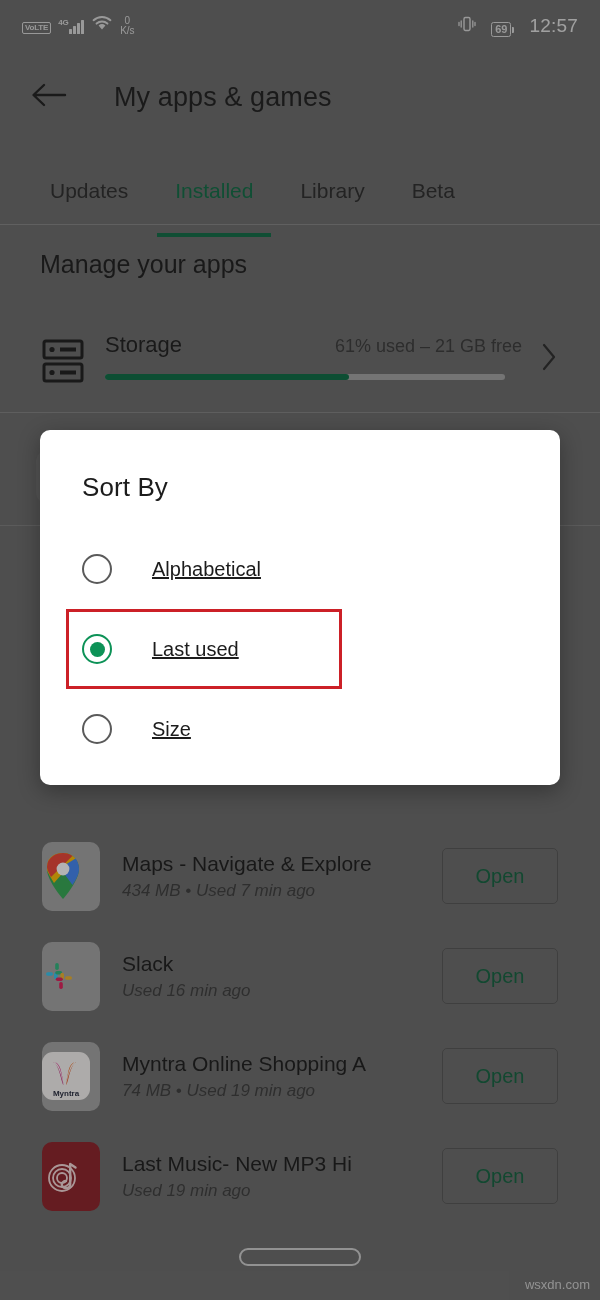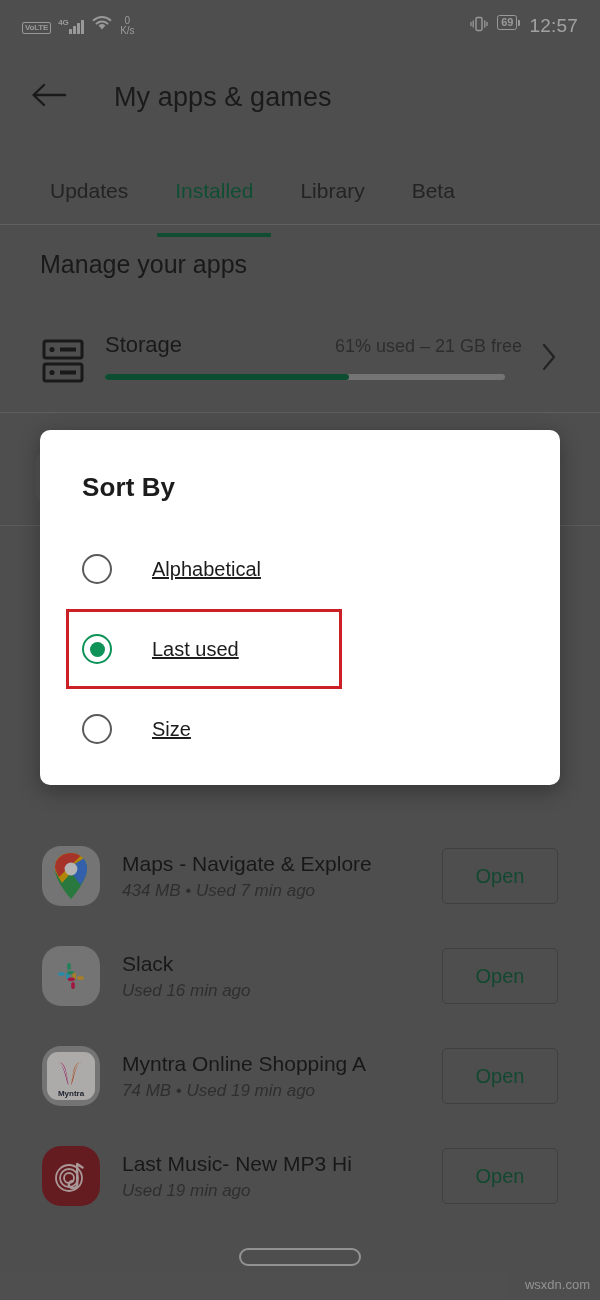--- a/index.html
+++ b/index.html
@@ -28,21 +28,21 @@
     position: absolute;
     top: 0; left: 0; right: 0;
     height: 52px;
     display: flex;
     align-items: center;
     justify-content: space-between;
     padding: 0 22px;
     box-sizing: border-box;
   }
   .status-left { display: flex; align-items: flex-end; gap: 7px; }
-  .status-right { display: flex; align-items: flex-start; gap: 9px; }
+  .status-right { display: flex; align-items: flex-end; gap: 15px; }
 
   .volte-badge {
     border: 1.5px solid #d8d8d8;
     border-radius: 2px;
     color: #d8d8d8;
     font-size: 8px;
     font-weight: bold;
     letter-spacing: -0.2px;
     padding: 1px 2px;
     line-height: 8px;
@@ -204,24 +204,24 @@
   }
   .app-row {
     position: relative;
     height: 100px;
     display: flex;
     align-items: center;
     padding: 0 42px;
     box-sizing: border-box;
   }
   .app-icon-box {
-    width: 58px; height: 60px;
-    border-radius: 19px;
+    width: 58px; height: 69px;
+    border-radius: 10px;
     flex: 0 0 auto;
-    display: flex; align-items: center; justify-content: center;
+    display: flex; align-items: center; justify-content: flex-start;
     overflow: hidden;
     position: relative;
   }
   .icon-light { background: rgba(244,244,244,0.40); }
   .app-info {
     margin-left: 22px;
     flex: 1 1 auto;
     min-width: 0;
   }
   .app-name {
@@ -279,21 +279,21 @@
     left: 40px; top: 430px;
     width: 520px;
     background: #ffffff;
     border-radius: 10px;
     box-shadow: 0 6px 22px rgba(0,0,0,0.32);
     padding-bottom: 16px;
     box-sizing: border-box;
   }
   .dialog-title {
     font-size: 26px;
-    font-weight: bold;
+    font-weight: normal;
     color: #1c1c1c;
     padding: 42px 0 0 42px;
     letter-spacing: 0.1px;
   }
   .radio-list { margin-top: 26px; }
   .radio-row {
     position: relative;
     height: 80px;
     display: flex;
     align-items: center;

